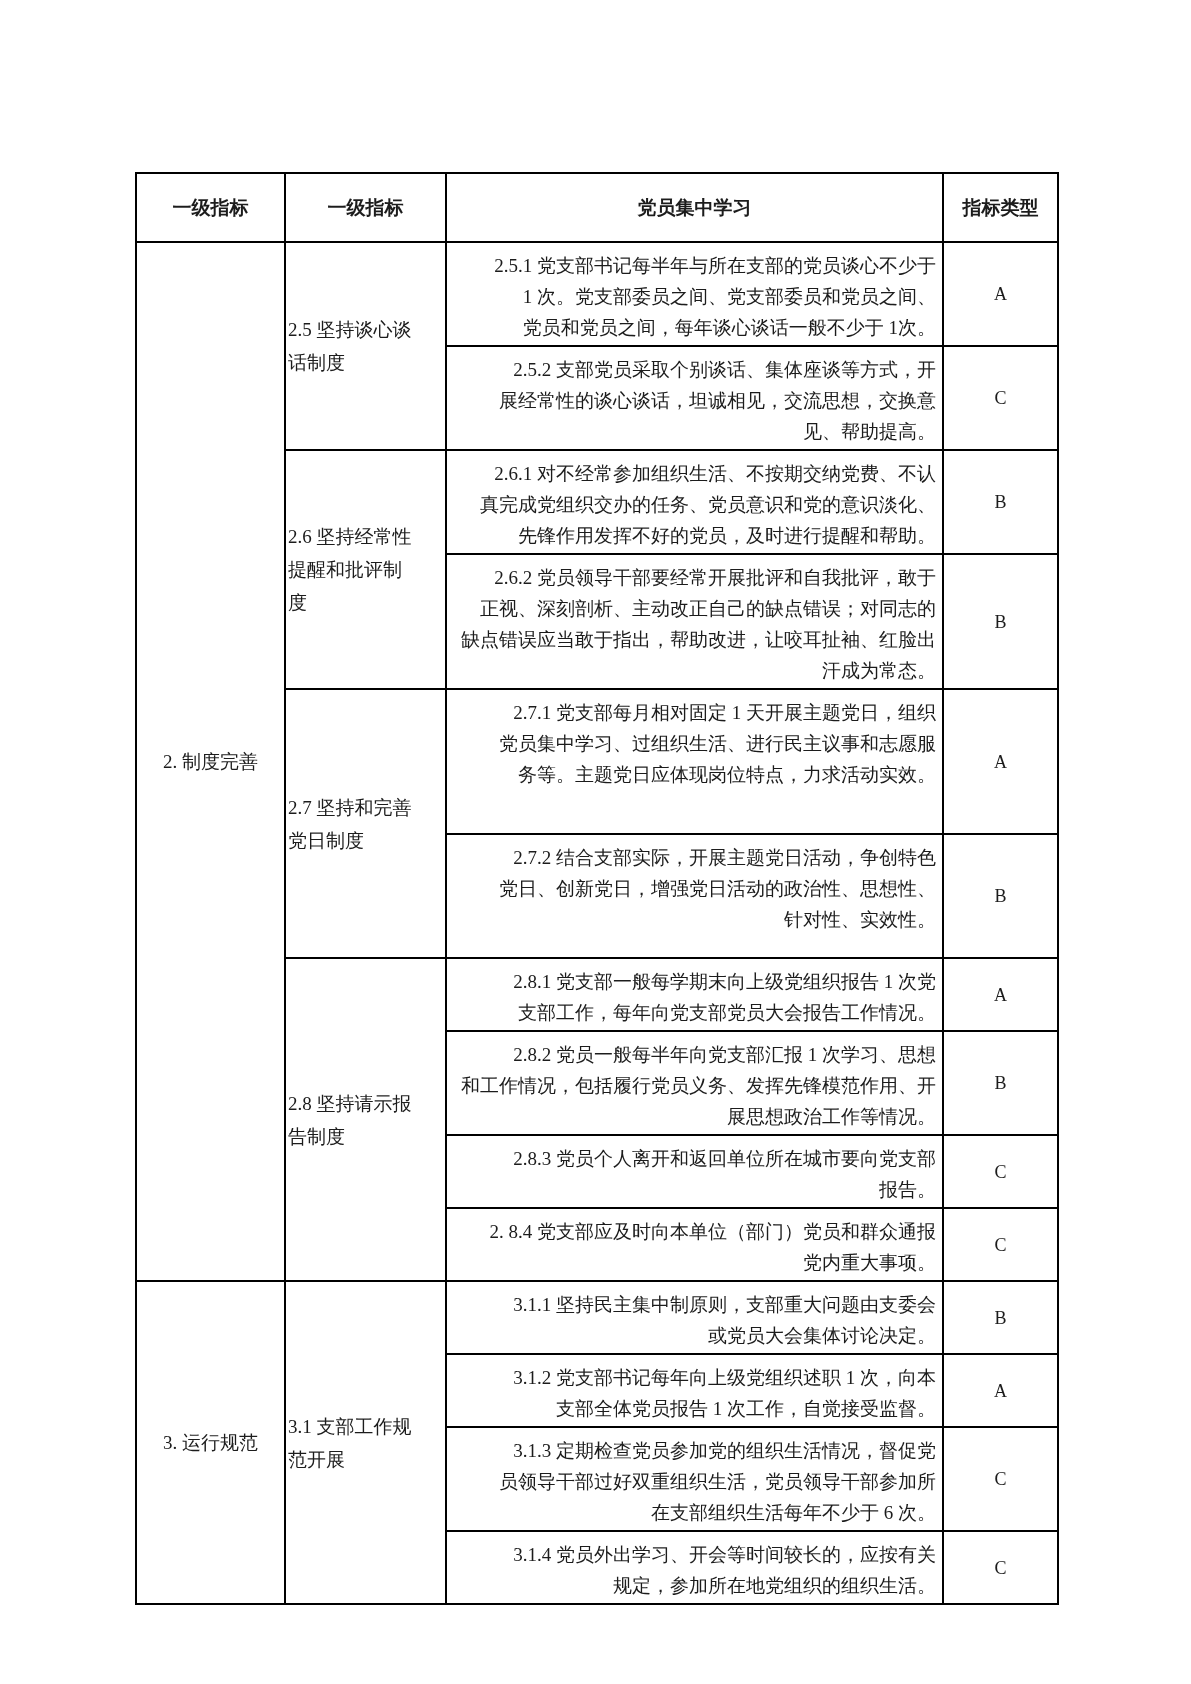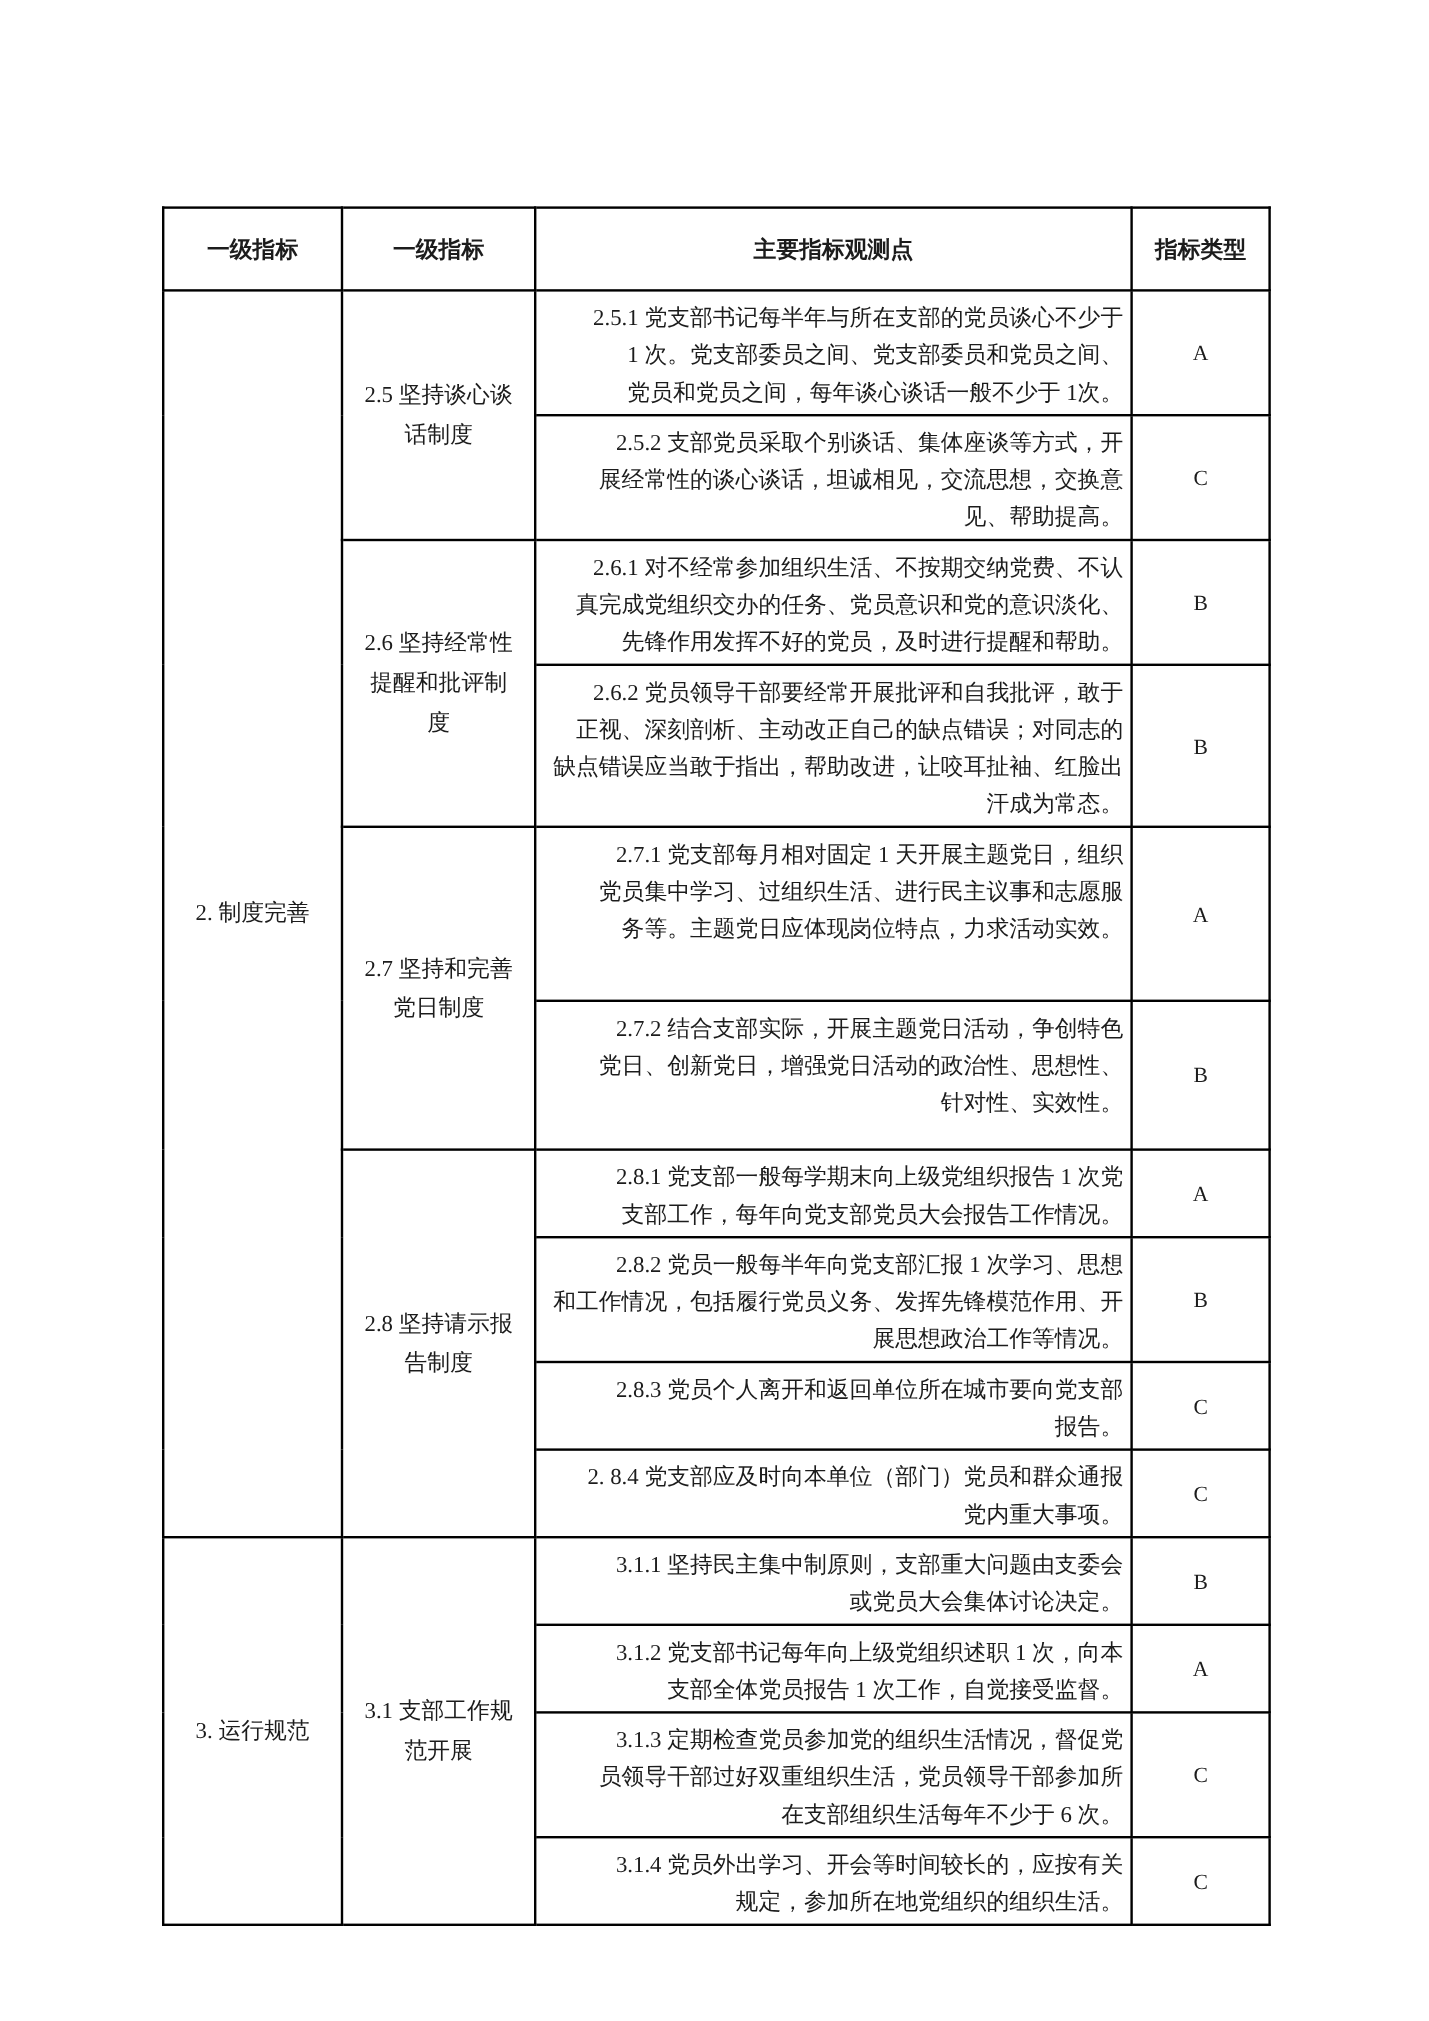--- a/index.html
+++ b/index.html
@@ -32,21 +32,21 @@
   }
   td.c1 {
     text-align: center;
     vertical-align: middle;
     font-size: 19px;
     line-height: 30px;
     white-space: pre-line;
     padding: 0 2px;
   }
   td.c2 {
-    text-align: center;
+    text-align: left;
     vertical-align: middle;
     font-size: 19px;
     line-height: 33px;
     white-space: pre-line;
     padding: 0 2px;
   }
   td.c3 {
     vertical-align: top;
     font-size: 19px;
     line-height: 31px;
@@ -69,21 +69,21 @@
   <colgroup>
     <col style="width:149px">
     <col style="width:161px">
     <col style="width:497px">
     <col style="width:115px">
   </colgroup>
   <thead>
     <tr style="height:69px">
       <th>一级指标</th>
       <th>一级指标</th>
-      <th>主要指标观测点</th>
+      <th>党员集中学习</th>
       <th>指标类型</th>
     </tr>
   </thead>
   <tbody>
     <tr style="height:97px">
       <td class="c1" rowspan="10">2. 制度完善</td>
       <td class="c2" rowspan="2">2.5 坚持谈心谈
 话制度</td>
       <td class="c3">2.5.1 党支部书记每半年与所在支部的党员谈心不少于
 1 次。党支部委员之间、党支部委员和党员之间、

